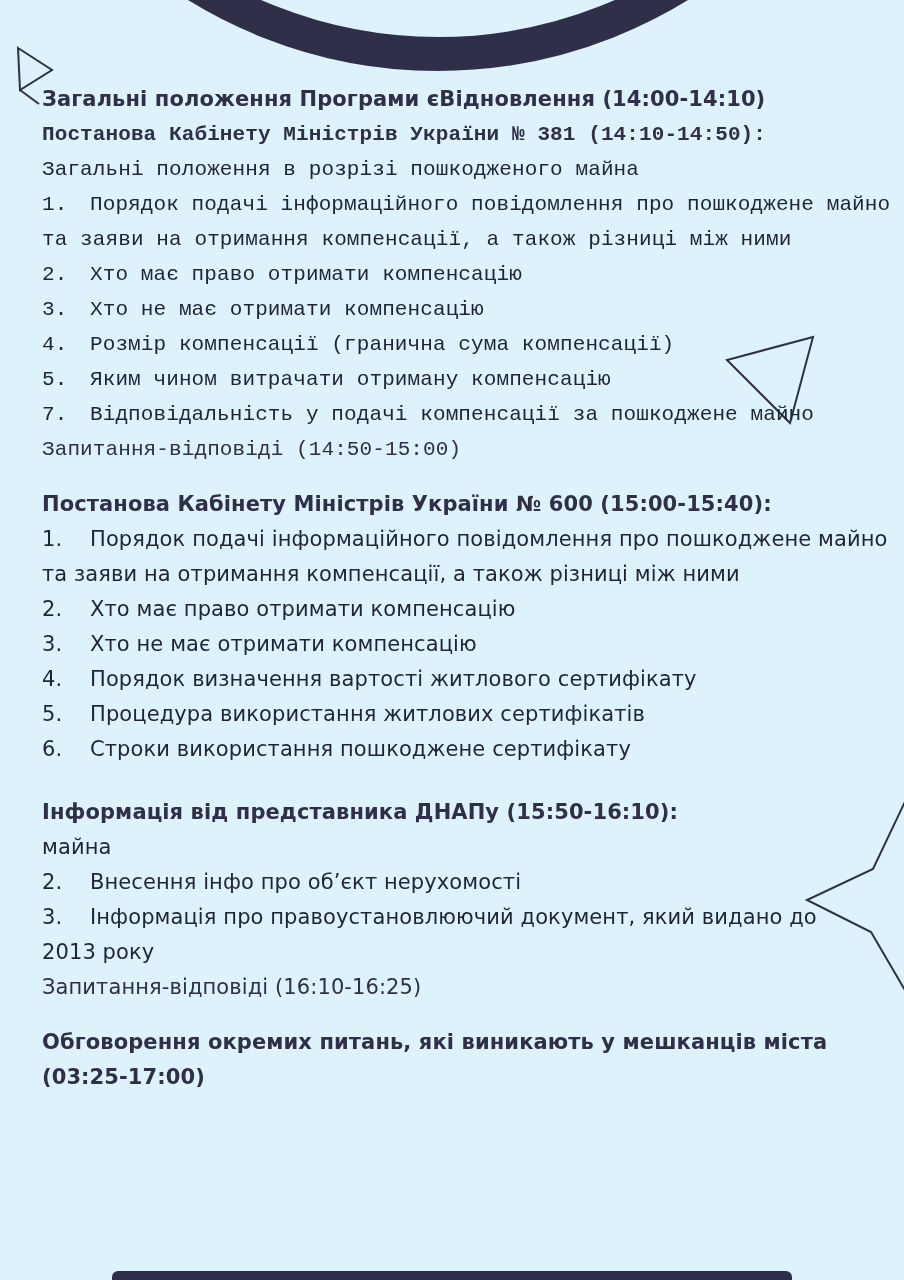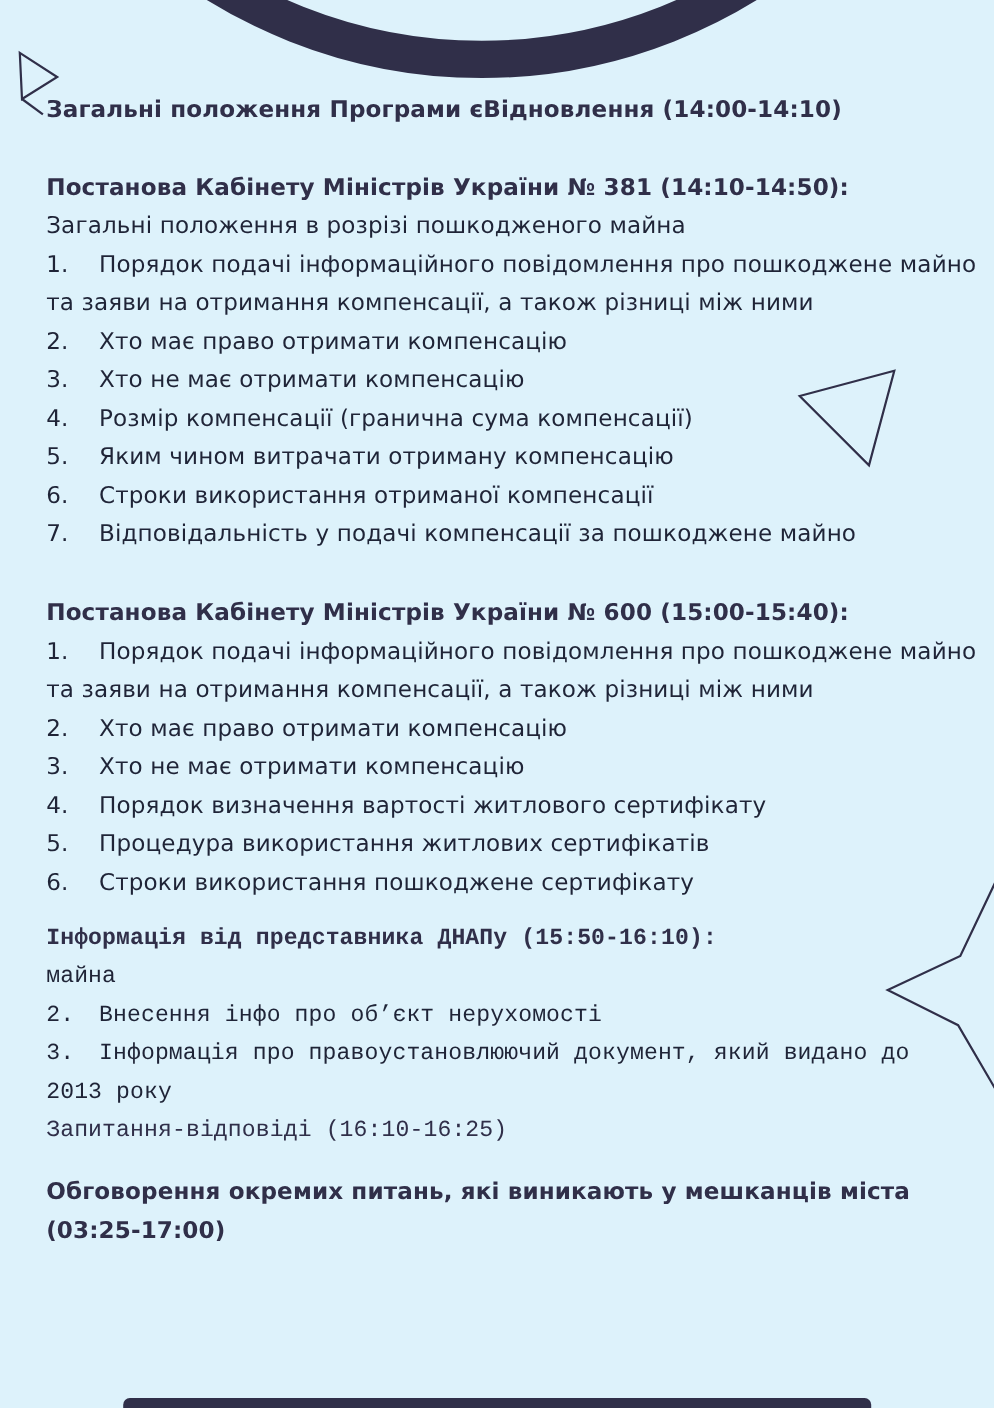--- a/index.html
+++ b/index.html
@@ -22,23 +22,23 @@
   .line,h1,h2{
     font-size:21px;
     line-height:35px;
     margin:0;
     white-space:nowrap;
     letter-spacing:0.1px;
   }
   h1,h2,.qa{font-weight:bold;color:var(--accent);}
   .line{font-weight:normal;}
   .num{display:inline-block;width:48px;}
-  .s-381{margin-top:36px;}
-  .s-600{margin-top:37px;}
-  .s-dnap{margin-top:16px;font-family:Liberation Mono, monospace;}
+  .s-381{font-family:Liberation Mono, monospace;}
+  .s-600{margin-top:20px;}
+  .s-dnap{margin-top:28px;}
   .closing{margin-top:20px;}
 </style>
 </head>
 <body>
 
 <svg class="deco" width="904" height="1280" viewBox="0 0 904 1280">
 
   <circle cx="438" cy="-404" r="458" fill="none" stroke="#302f49" stroke-width="34"></circle>
 
   <path d="M18,48 L52,70 L20,90 Z" fill="none" stroke="#302f49" stroke-width="2"></path>
@@ -70,26 +70,24 @@
     <div class="line">
       <span class="num">3.</span><span>Хто не має отримати компенсацію</span>
     </div>
     <div class="line">
       <span class="num">4.</span><span>Розмір компенсації (гранична сума компенсації)</span>
     </div>
     <div class="line">
       <span class="num">5.</span><span>Яким чином витрачати отриману компенсацію</span>
     </div>
     <div class="line">
-      <span class="num">6.</span><span>Строки використання отриманої компенсації</span>
-    </div>
-    <div class="line">
       <span class="num">7.</span><span>Відповідальність у подачі компенсації за пошкоджене майно</span>
     </div>
 
+    <div class="line qa">Запитання-відповіді (14:50-15:00)</div>
   </section>
 
   <section class="s-600">
     <h2>Постанова Кабінету Міністрів України № 600 (15:00-15:40):</h2>
 
     <div class="line">
       <span class="num">1.</span><span>Порядок подачі інформаційного повідомлення про пошкоджене майно</span>
     </div>
     <div class="line">та заяви на отримання компенсації, а також різниці між ними</div>
 

